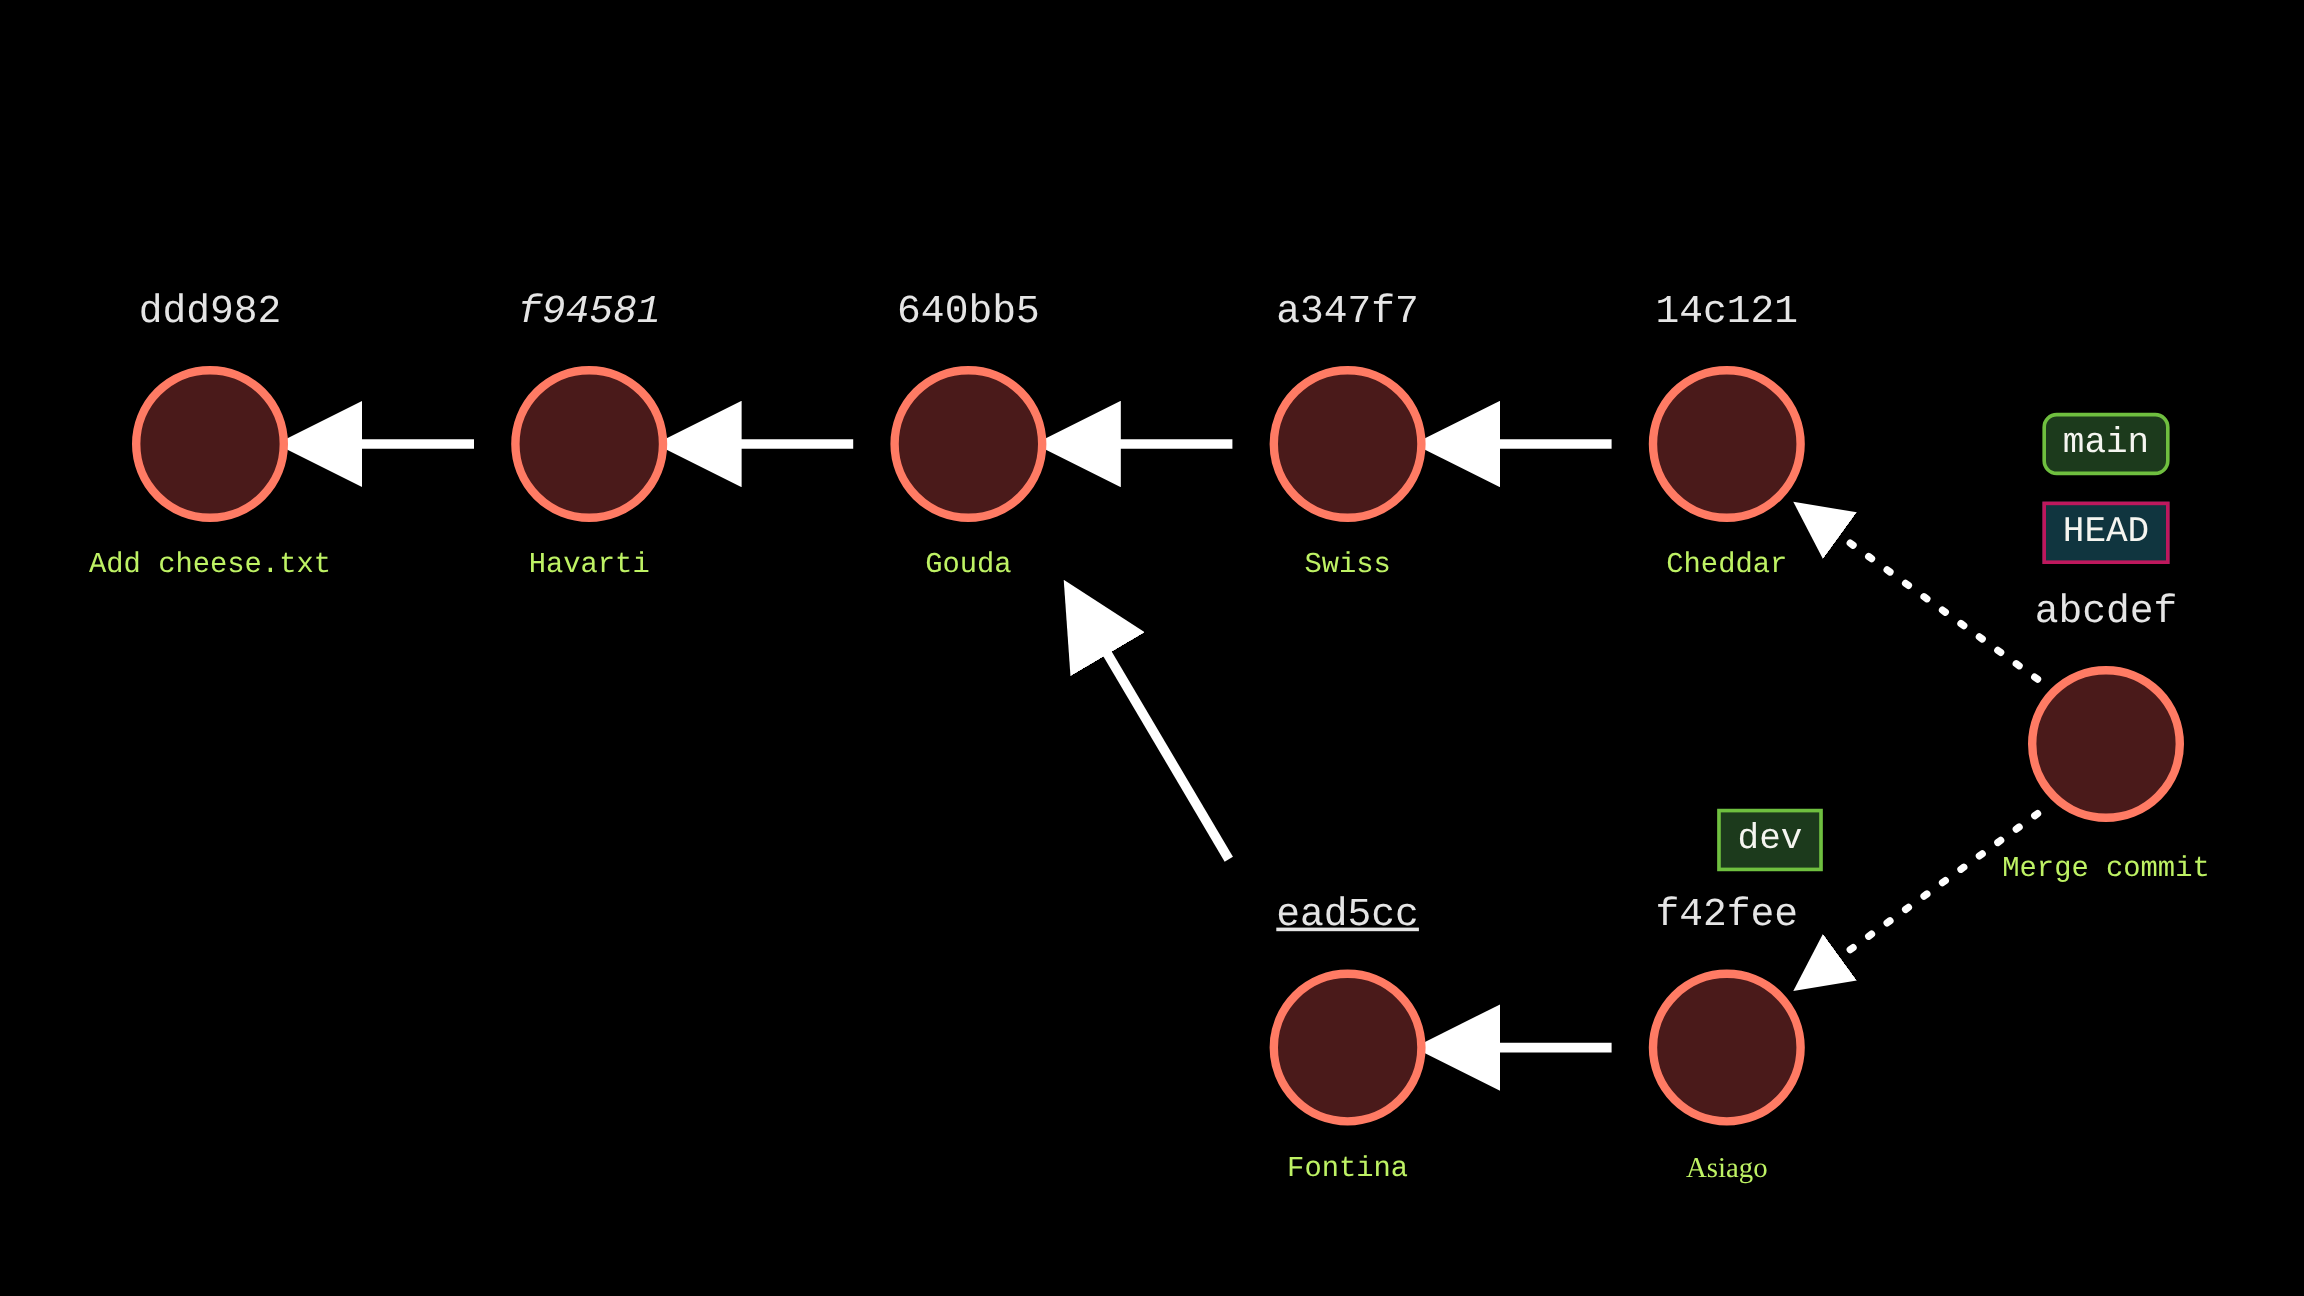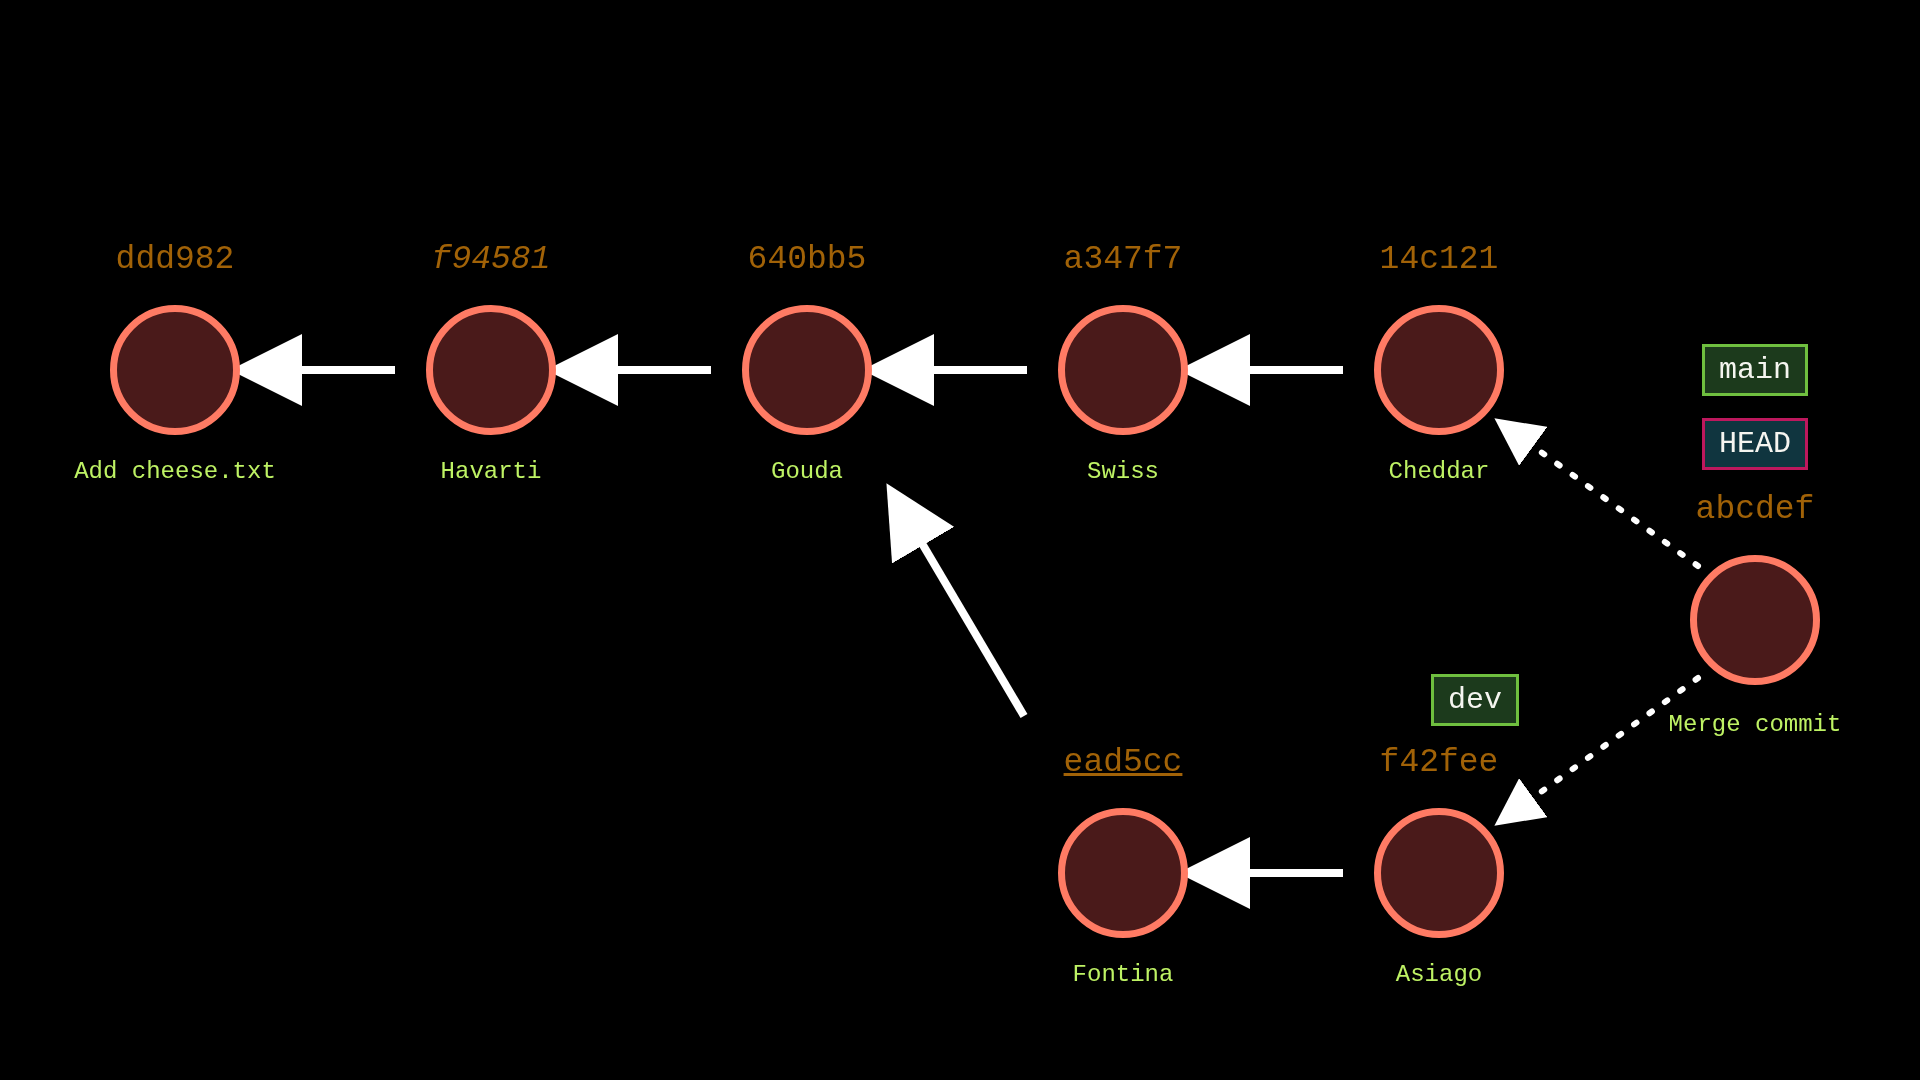--- a/index.html
+++ b/index.html
@@ -22,21 +22,21 @@
     width: 130px;
     height: 130px;
     border-radius: 50%;
     background: #4a1a1a;
     border: 7px solid #ff7b64;
     box-sizing: border-box;
   }
   .hash-label {
     position: absolute;
     font-size: 33px;
-    color: #a16207;
+    color: #e5e5e5;
     text-align: center;
     transform: translate(-50%, -100%);
     white-space: nowrap;
   }
   .msg-label {
     position: absolute;
     font-size: 24px;
     color: #bef264;
     text-align: center;
     transform: translate(-50%, 0);
@@ -117,23 +117,23 @@
   <div class="commit-node" style="left:1374px; top:305px;"></div>
   <div class="hash-label" style="left:1439px; top:278px;">14c121</div>
   <div class="msg-label" style="left:1439px; top:458px;">Cheddar</div>
 
   <div class="commit-node" style="left:1058px; top:808px;"></div>
   <div class="hash-label" style="left:1123px; top:781px;text-decoration:underline;">ead5cc</div>
   <div class="msg-label" style="left:1123px; top:961px;">Fontina</div>
 
   <div class="commit-node" style="left:1374px; top:808px;"></div>
   <div class="hash-label" style="left:1439px; top:781px;">f42fee</div>
-  <div class="msg-label" style="left:1439px; top:961px;">Asiago</div>
+  <div class="msg-label" style="left:1439px; top:961px;font-family:Liberation Serif, serif;">Asiago</div>
 
   <div class="commit-node" style="left:1690px; top:555px;"></div>
   <div class="hash-label" style="left:1755px; top:528px;">abcdef</div>
   <div class="msg-label" style="left:1755px; top:711px;">Merge commit</div>
 
-  <div class="branch-tag" style="left:1755px; top:370px;">main</div>
+  <div class="branch-tag" style="left:1755px; top:370px;border-radius:12px;">main</div>
   <div class="head-tag" style="left:1755px; top:444px;">HEAD</div>
   <div class="branch-tag" style="left:1475px; top:700px;">dev</div>
 
 </div>
 
 </body></html>

